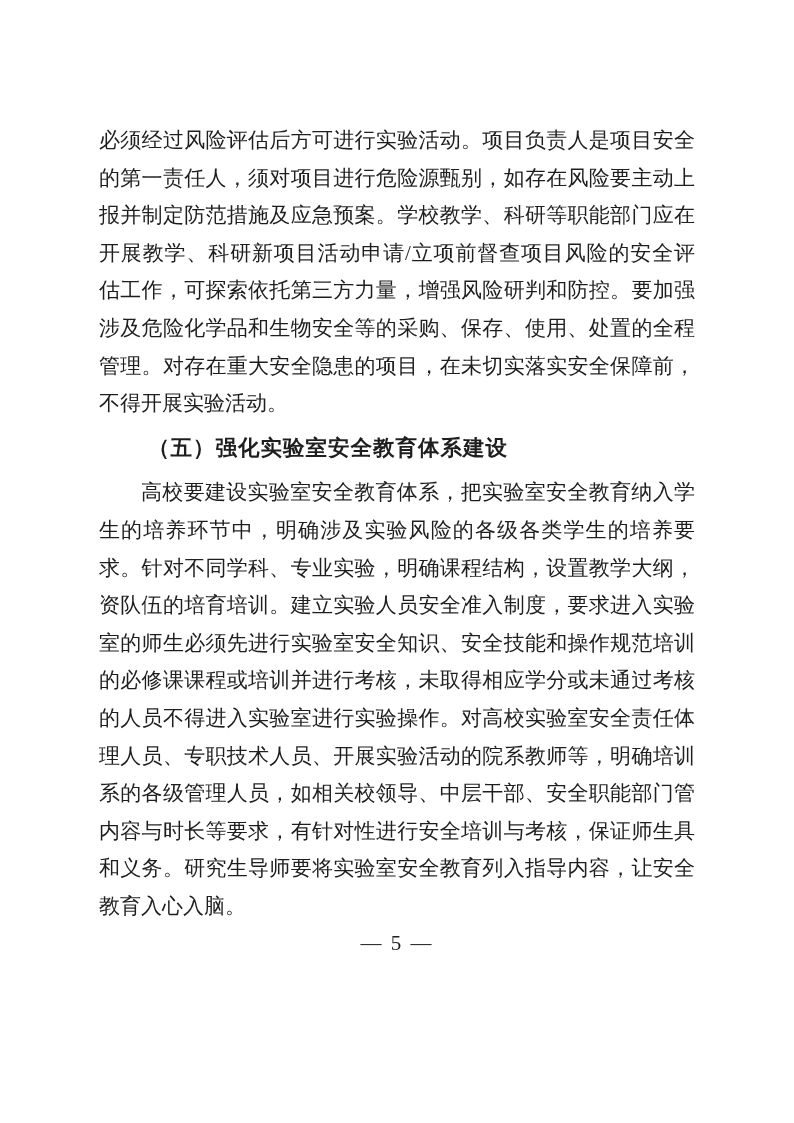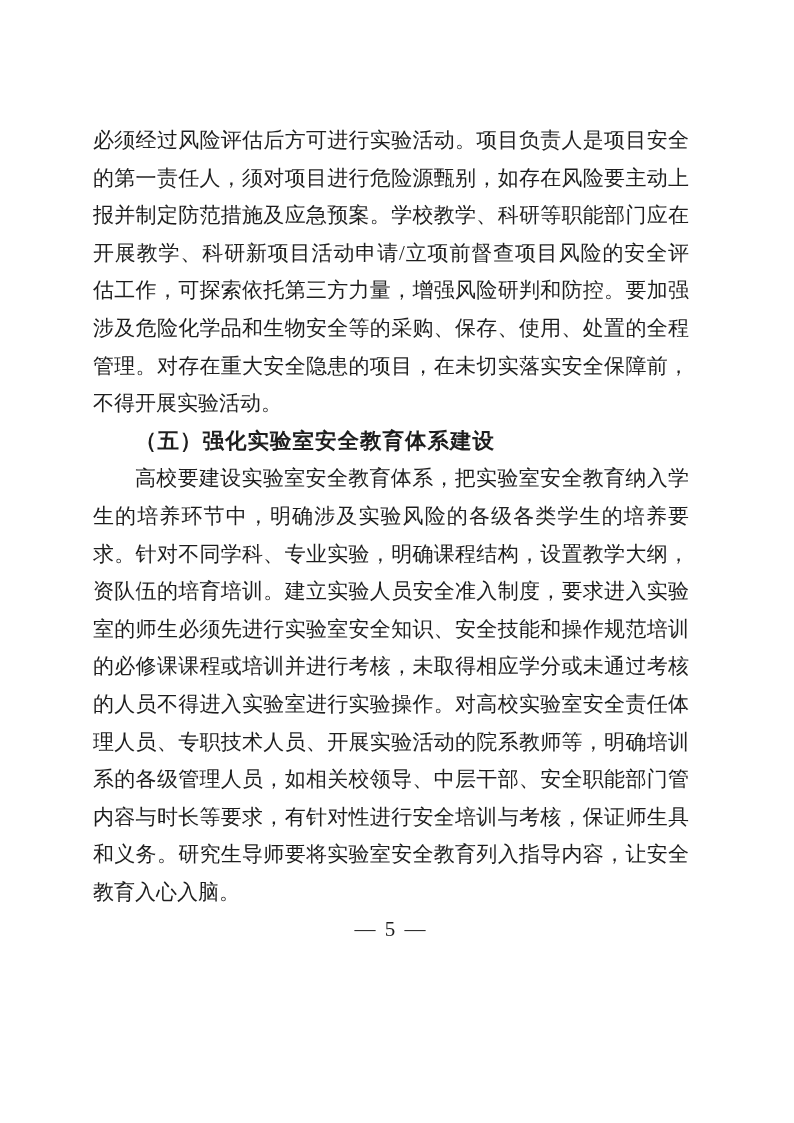--- a/index.html
+++ b/index.html
@@ -11,41 +11,41 @@
     position: relative;
     width: 794px;
     height: 1123px;
     background: #ffffff;
     overflow: hidden;
     font-family: "Liberation Serif", "DejaVu Serif", serif;
     color: #1e1e1e;
   }
   .content {
     position: absolute;
-    left: 93px;
+    left: 99px;
     top: 122px;
     width: 596px;
     font-size: 21px;
     line-height: 37.6px;
   }
   .paragraph { margin: 0; }
   .line {
     text-align: justify;
     text-align-last: justify;
     white-space: nowrap;
   }
   .line.last {
     text-align-last: left;
     white-space: normal;
   }
   .paragraph.indent-first .line.first {
     text-indent: 42px;
   }
   .heading {
-    margin: 0;
+    margin: 7px;
     font-size: 21.5px;
     font-weight: bold;
     line-height: 37.6px;
     text-indent: 42px;
     letter-spacing: 1px;
   }
   .footer-line {
     text-align: center;
     font-size: 21px;
     line-height: 37.6px;

